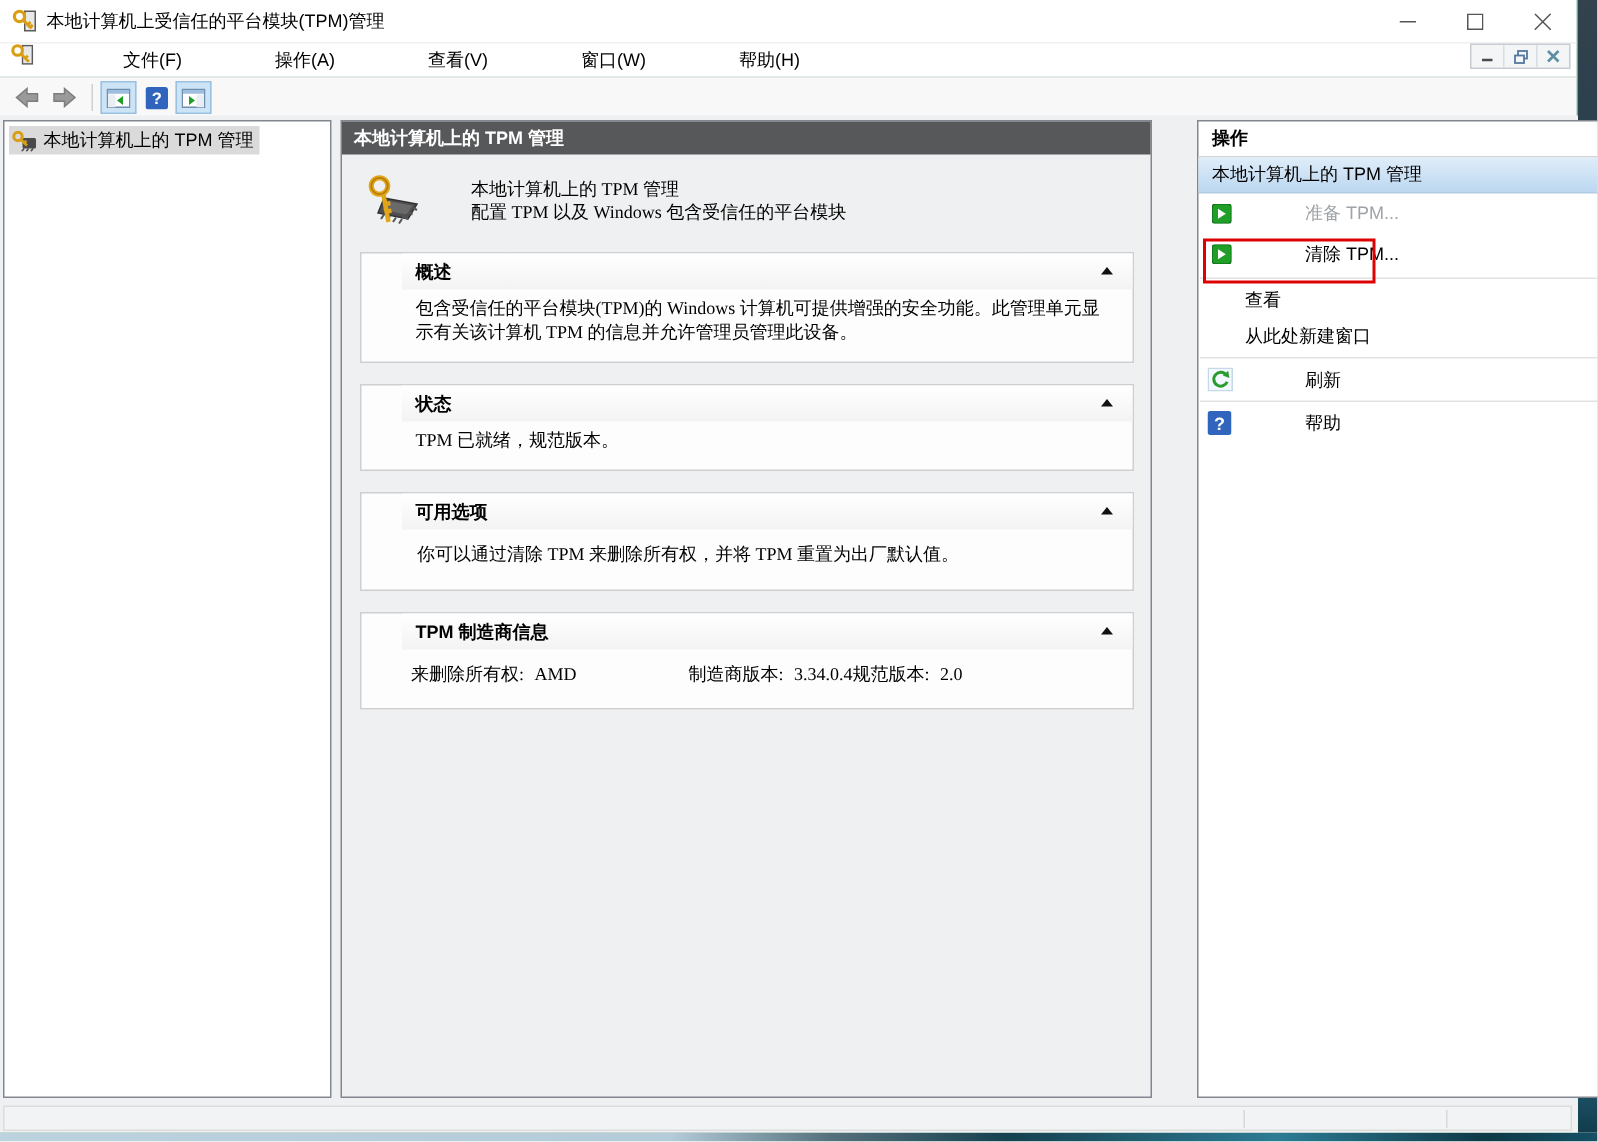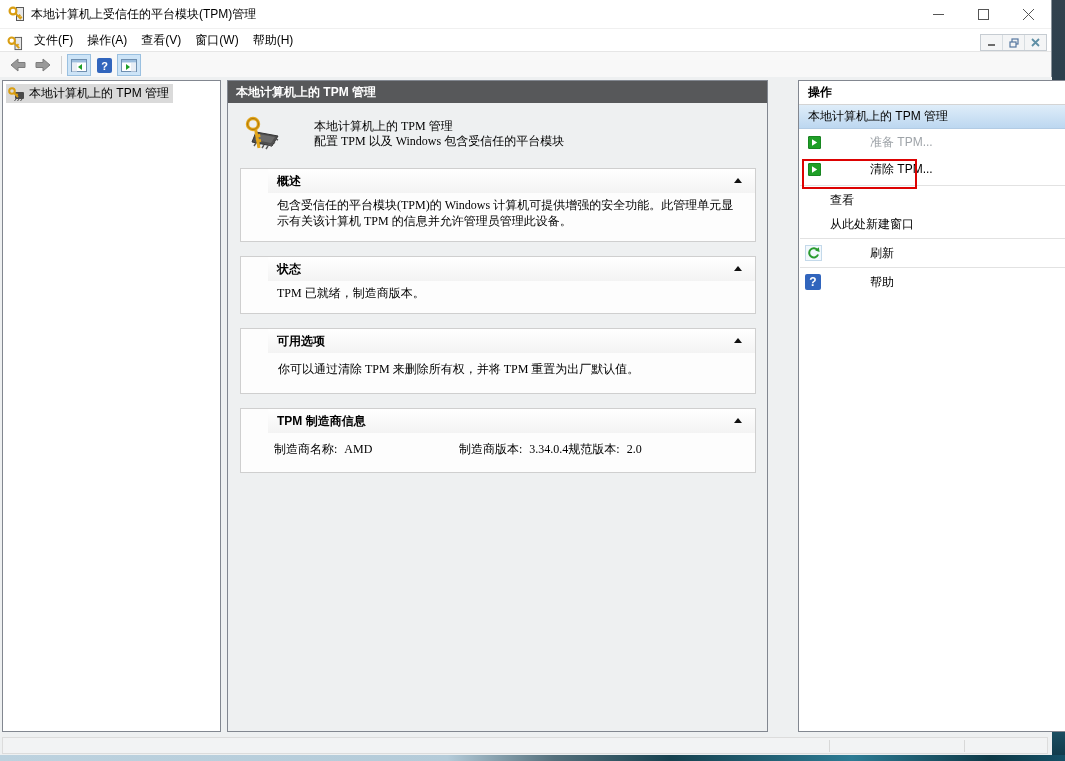--- a/index.html
+++ b/index.html
@@ -11,21 +11,21 @@
   .desktop-right{position:absolute;left:1052px;top:0;width:13px;height:755px;
     background:linear-gradient(180deg,#33424e 0%,#243d4c 22%,#2c6173 45%,#3e8ca1 58%,#1d4f62 76%,#2a6b84 92%,#113c4c 100%);}
   .window{position:absolute;left:0;top:0;width:1052px;height:755px;background:#86efac;
     border-right:1px solid #8b949c;border-bottom:1px solid #8b949c;box-sizing:border-box;}
   
   .titlebar{height:28px;display:flex;align-items:center;background:#fff;}
   .titlebar .appicon{margin:0 6px 0 8px;width:17px;height:16px;flex:0 0 auto;}
   .titlebar .title{flex:1;white-space:nowrap;overflow:hidden;}
   .wc-btn{width:45px;height:28px;display:flex;align-items:center;justify-content:center;}
   
-  .menubar{height:22px;display:flex;align-items:flex-end;border-top:1px solid #f0f0f0;background:#fff;}
+  .menubar{height:22px;display:flex;align-items:flex-start;border-top:1px solid #f0f0f0;background:#fff;gap:48px;}
   .menubar .appicon{margin:0 4px 0 7px;width:16px;height:15px;flex:0 0 auto;}
   .menu-item{padding:0 7px;line-height:22px;cursor:default;}
   .child-controls{margin-left:auto;margin-right:4px;display:flex;border:1px solid #c6ccd2;background:#f4f5f6;}
   .cc-btn{width:21px;height:15px;display:flex;align-items:center;justify-content:center;border-left:1px solid #d7dde1;}
   .cc-btn:first-child{border-left:none;}
   
   .toolbar{height:26px;display:flex;align-items:center;background:#f8f8f8;
     border-top:1px solid #e6e6e6;border-bottom:1px solid #d8d8d8;padding-left:6px;}
   .tb-btn{width:24px;height:22px;display:flex;align-items:center;justify-content:center;margin-right:1px;}
   .tb-btn.toggled{background:#cde4f7;border:1px solid #9ac0e0;box-sizing:border-box;}
@@ -228,39 +228,39 @@
               <span class="tri-up"></span>
             </div>
             <div class="sec-b">包含受信任的平台模块(TPM)的 Windows 计算机可提供增强的安全功能。此管理单元显示有关该计算机 TPM 的信息并允许管理员管理此设备。</div>
           </div>
 
           <div class="sec">
             <div class="sec-h">
               <span>状态</span>
               <span class="tri-up"></span>
             </div>
-            <div class="sec-b">TPM 已就绪，制造商版本。</div>
+            <div class="sec-b">TPM 已就绪，规范版本。</div>
           </div>
 
           <div class="sec">
             <div class="sec-h">
               <span>可用选项</span>
               <span class="tri-up"></span>
             </div>
             <div class="sec-b" style="padding:8px 10px 16px 10px;">你可以通过清除 TPM 来删除所有权，并将 TPM 重置为出厂默认值。</div>
           </div>
 
           <div class="sec">
             <div class="sec-h">
               <span>TPM 制造商信息</span>
               <span class="tri-up"></span>
             </div>
             <div class="mfr-row">
               <span class="mfr-f1">
-                <span class="mfr-label">制造商名称:</span>
+                <span class="mfr-label">来删除所有权:</span>
                 <span>AMD</span>
               </span>
               <span class="mfr-f2">
                 <span class="mfr-label">制造商版本:</span>
                 <span>3.34.0.4</span>
               </span>
               <span class="mfr-f3">
                 <span class="mfr-label">规范版本:</span>
                 <span>2.0</span>
               </span>

